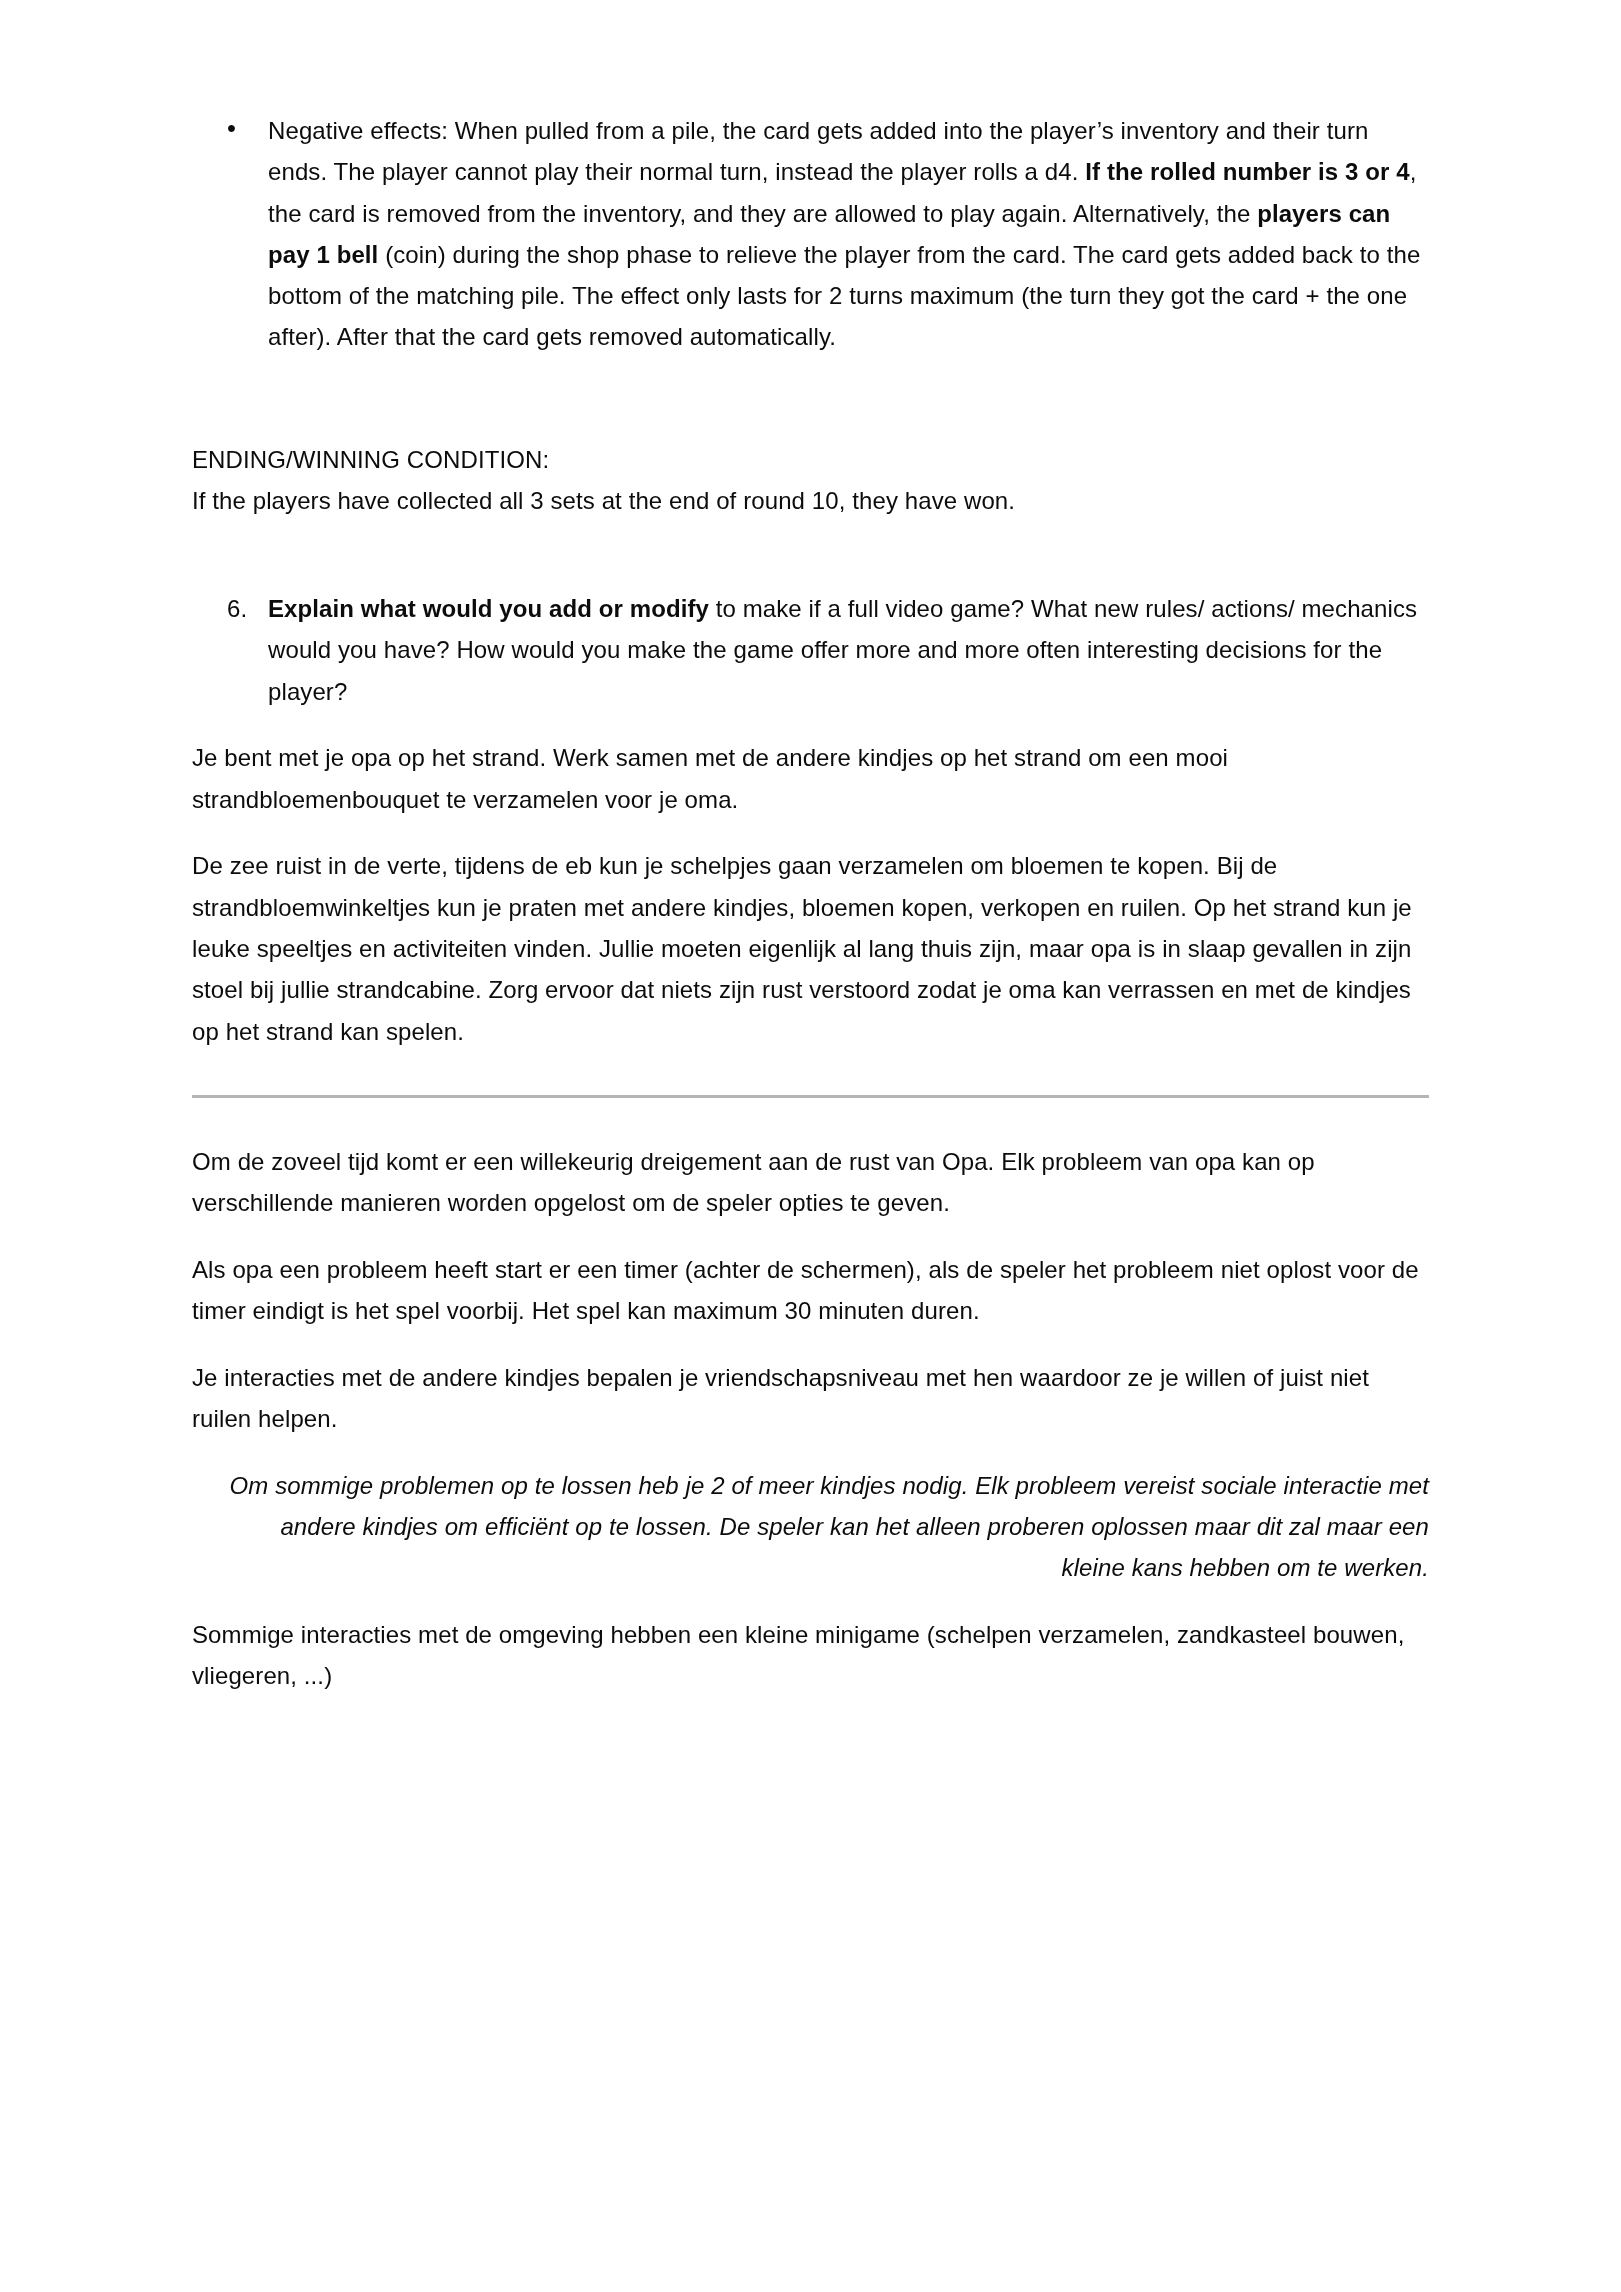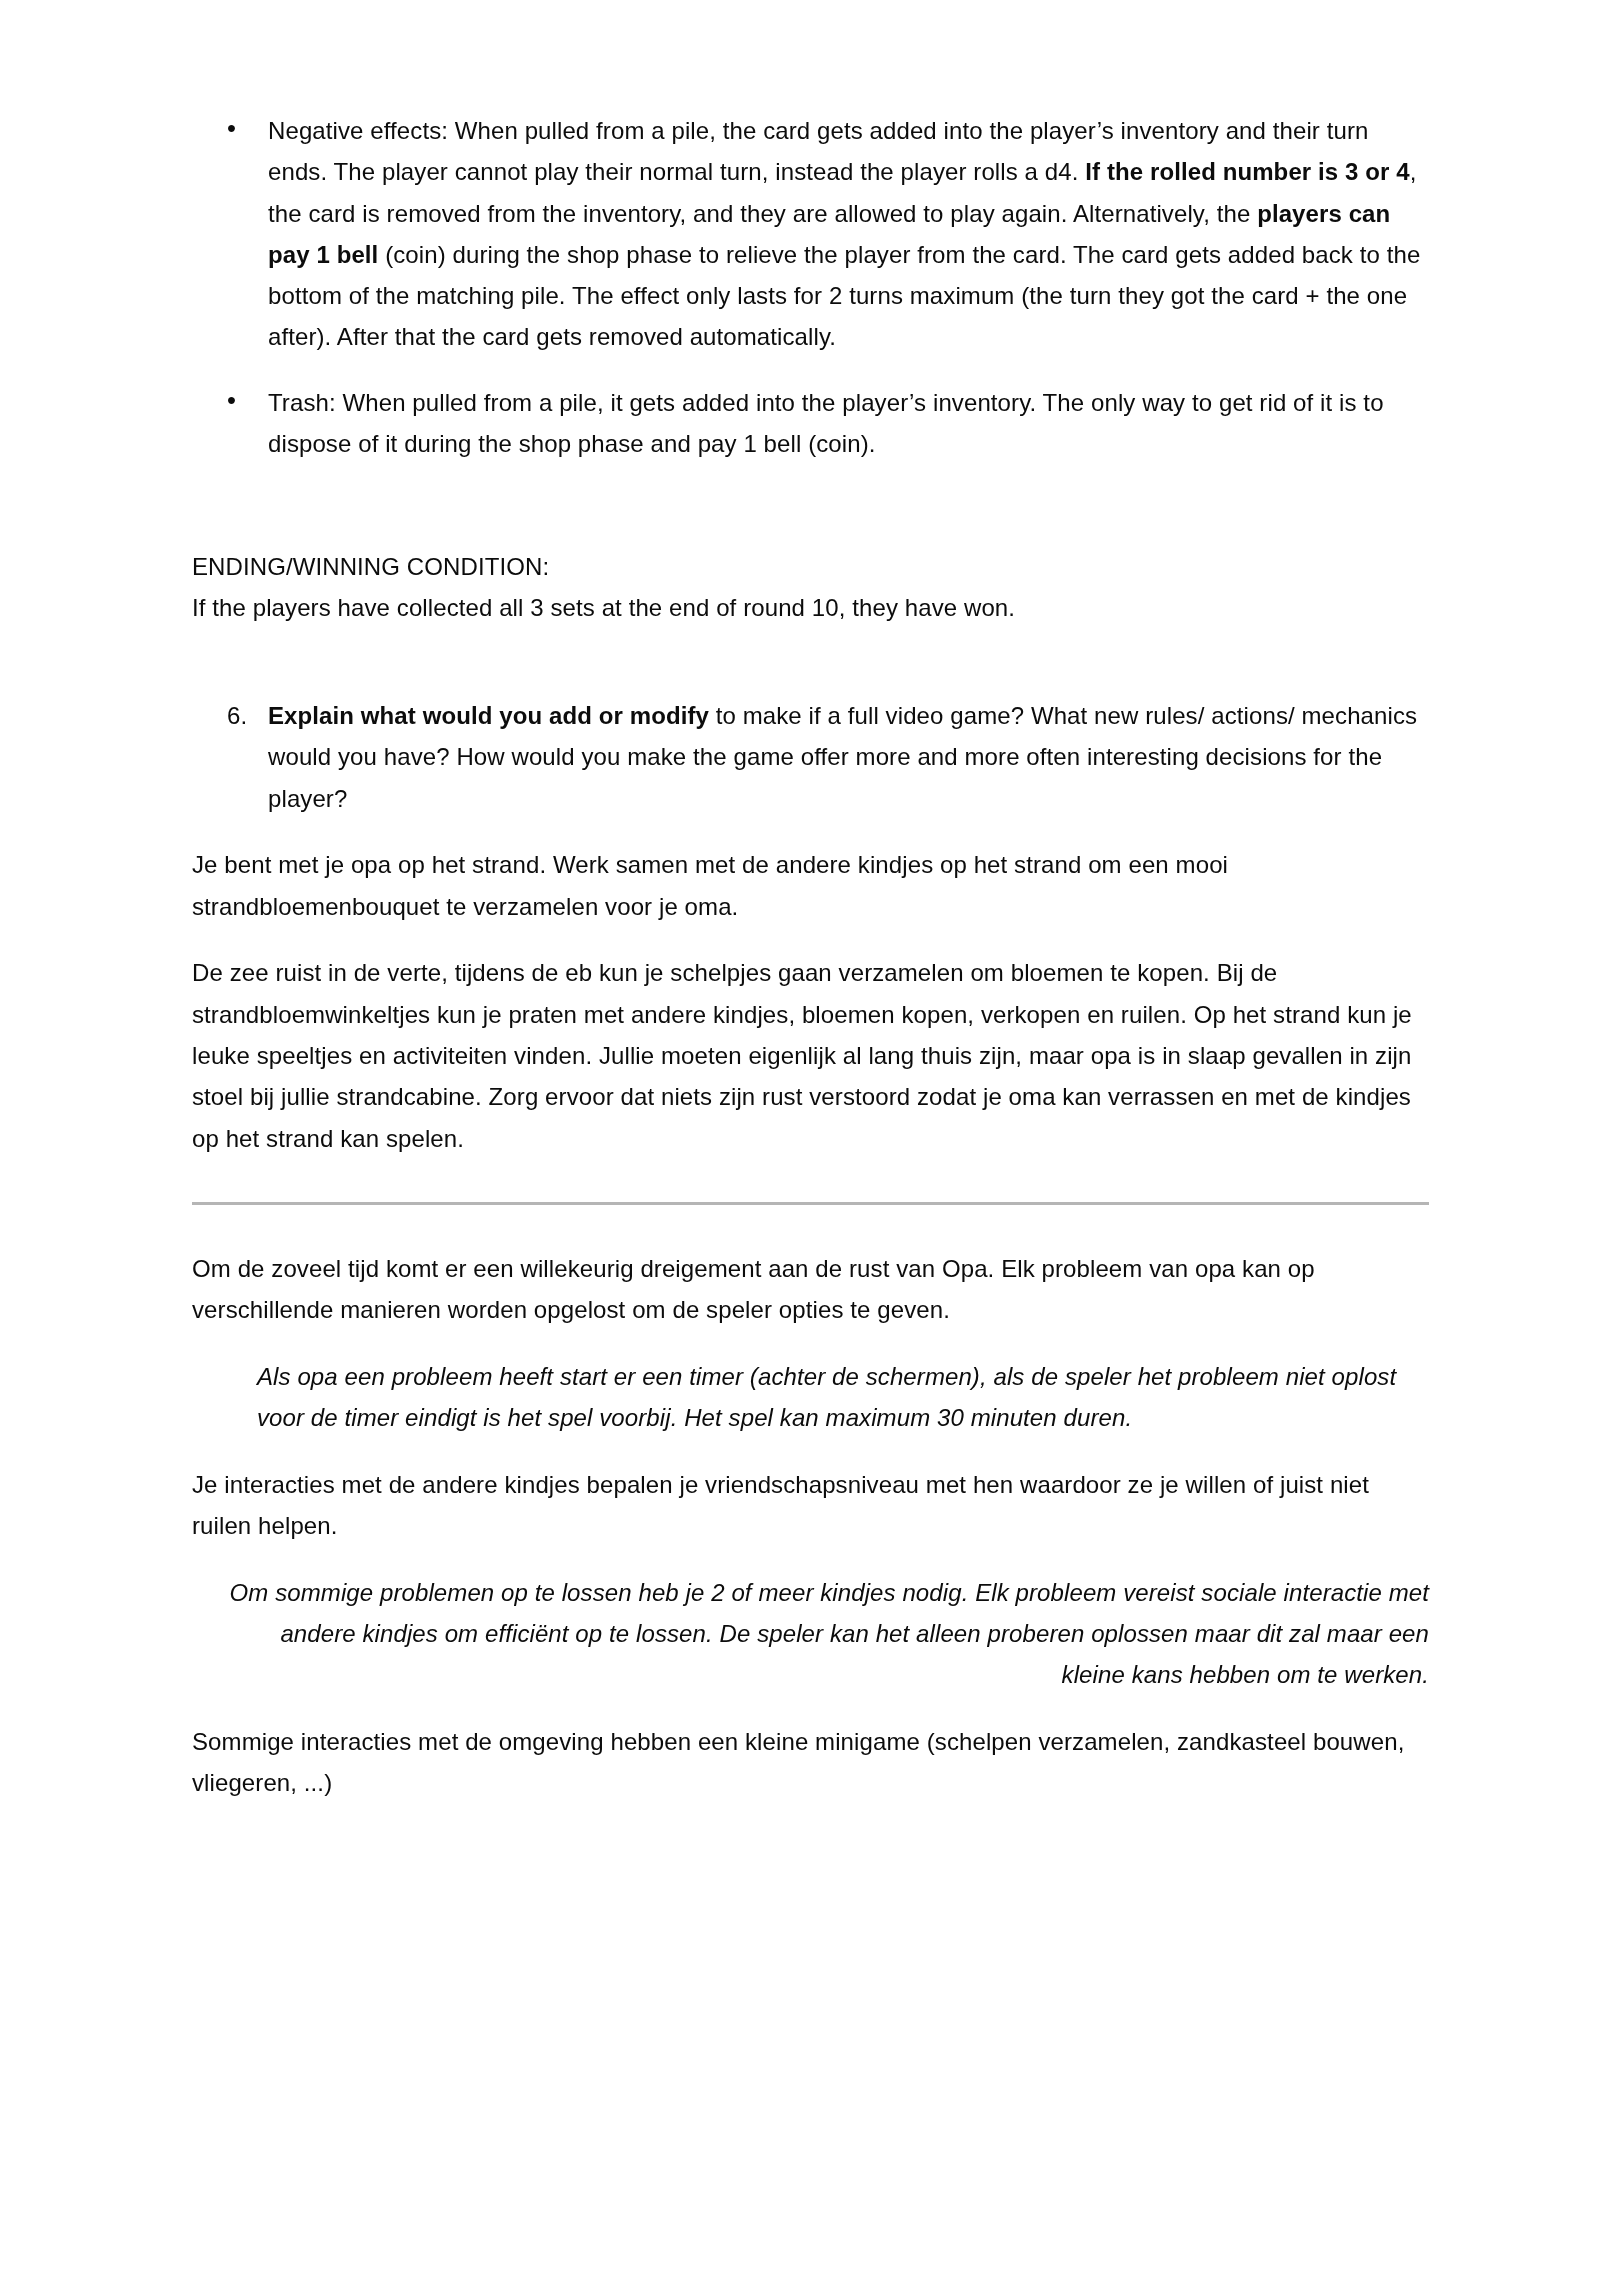--- a/index.html
+++ b/index.html
@@ -67,22 +67,20 @@
     margin: 0 0 25.5px 0;
   }
   p.tight {
     margin: 0;
   }
   .spacer-lg { height: 57px; }
   .spacer-md { height: 41px; }
   .spacer-sm { height: 25.5px; }
   b, strong { font-weight: 700; }
   .indented {
-    margin-left: 65px;
-    font-style: italic;
     margin-bottom: 25.5px;
   }
   .indented-2 {
     margin-left: 35px;
     font-style: italic;
     margin-bottom: 25.5px;
     text-align: right;
   }
   hr.rule {
     border: none;
@@ -98,23 +96,20 @@
 </style>
 </head>
 <body>
 
 <div class="page">
   <div class="doc-body">
 
     <ul class="bullets">
       <li>
         <span id="bullet-0"><span>Negative effects: When pulled from a pile, the card gets added into the player’s inventory and their turn ends. The player cannot play their normal turn, instead the player rolls a d4. </span><b>If the rolled number is 3 or 4</b><span>, the card is removed from the inventory, and they are allowed to play again. Alternatively, the </span><b>players can pay 1 bell</b><span> (coin) during the shop phase to relieve the player from the card. The card gets added back to the bottom of the matching pile. The effect only lasts for 2 turns maximum (the turn they got the card + the one after). After that the card gets removed automatically.</span></span>
-      </li>
-      <li>
-        <span id="bullet-1"><span>Trash: When pulled from a pile, it gets added into the player’s inventory. The only way to get rid of it is to dispose of it during the shop phase and pay 1 bell (coin).</span></span>
       </li>
     </ul>
 
     <div class="spacer-lg"></div>
 
     <p class="para tight">ENDING/WINNING CONDITION:</p>
     <p class="para">If the players have collected all 3 sets at the end of round 10, they have won.</p>
 
     <div class="spacer-md"></div>
 

